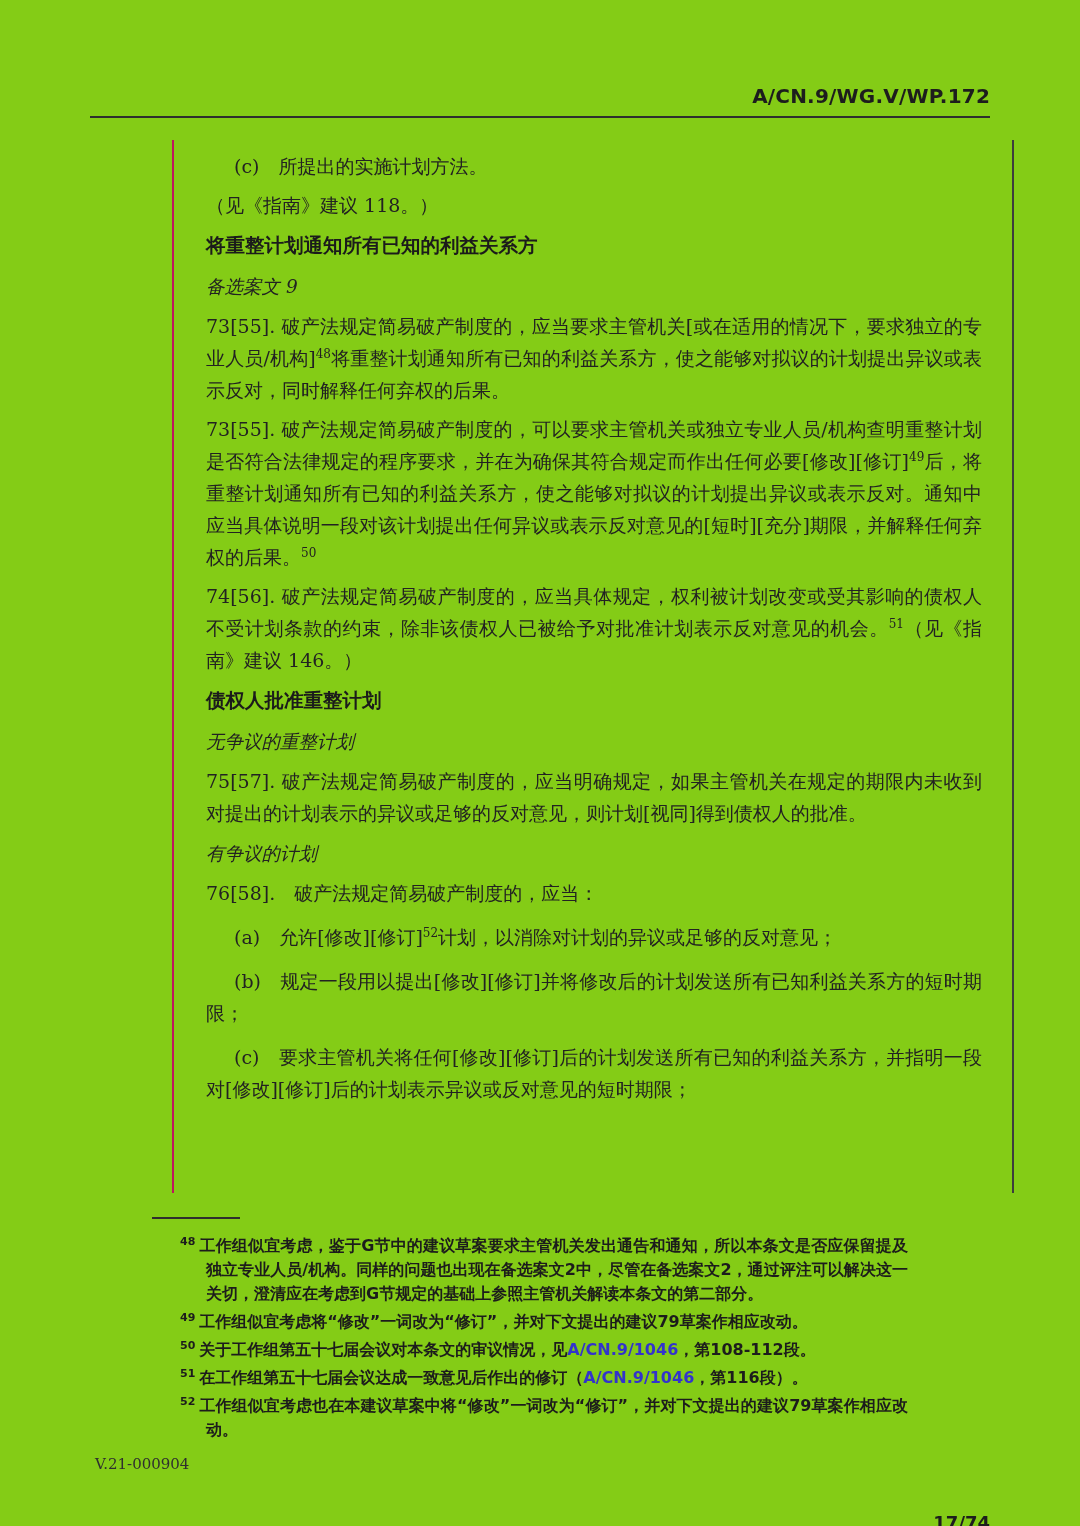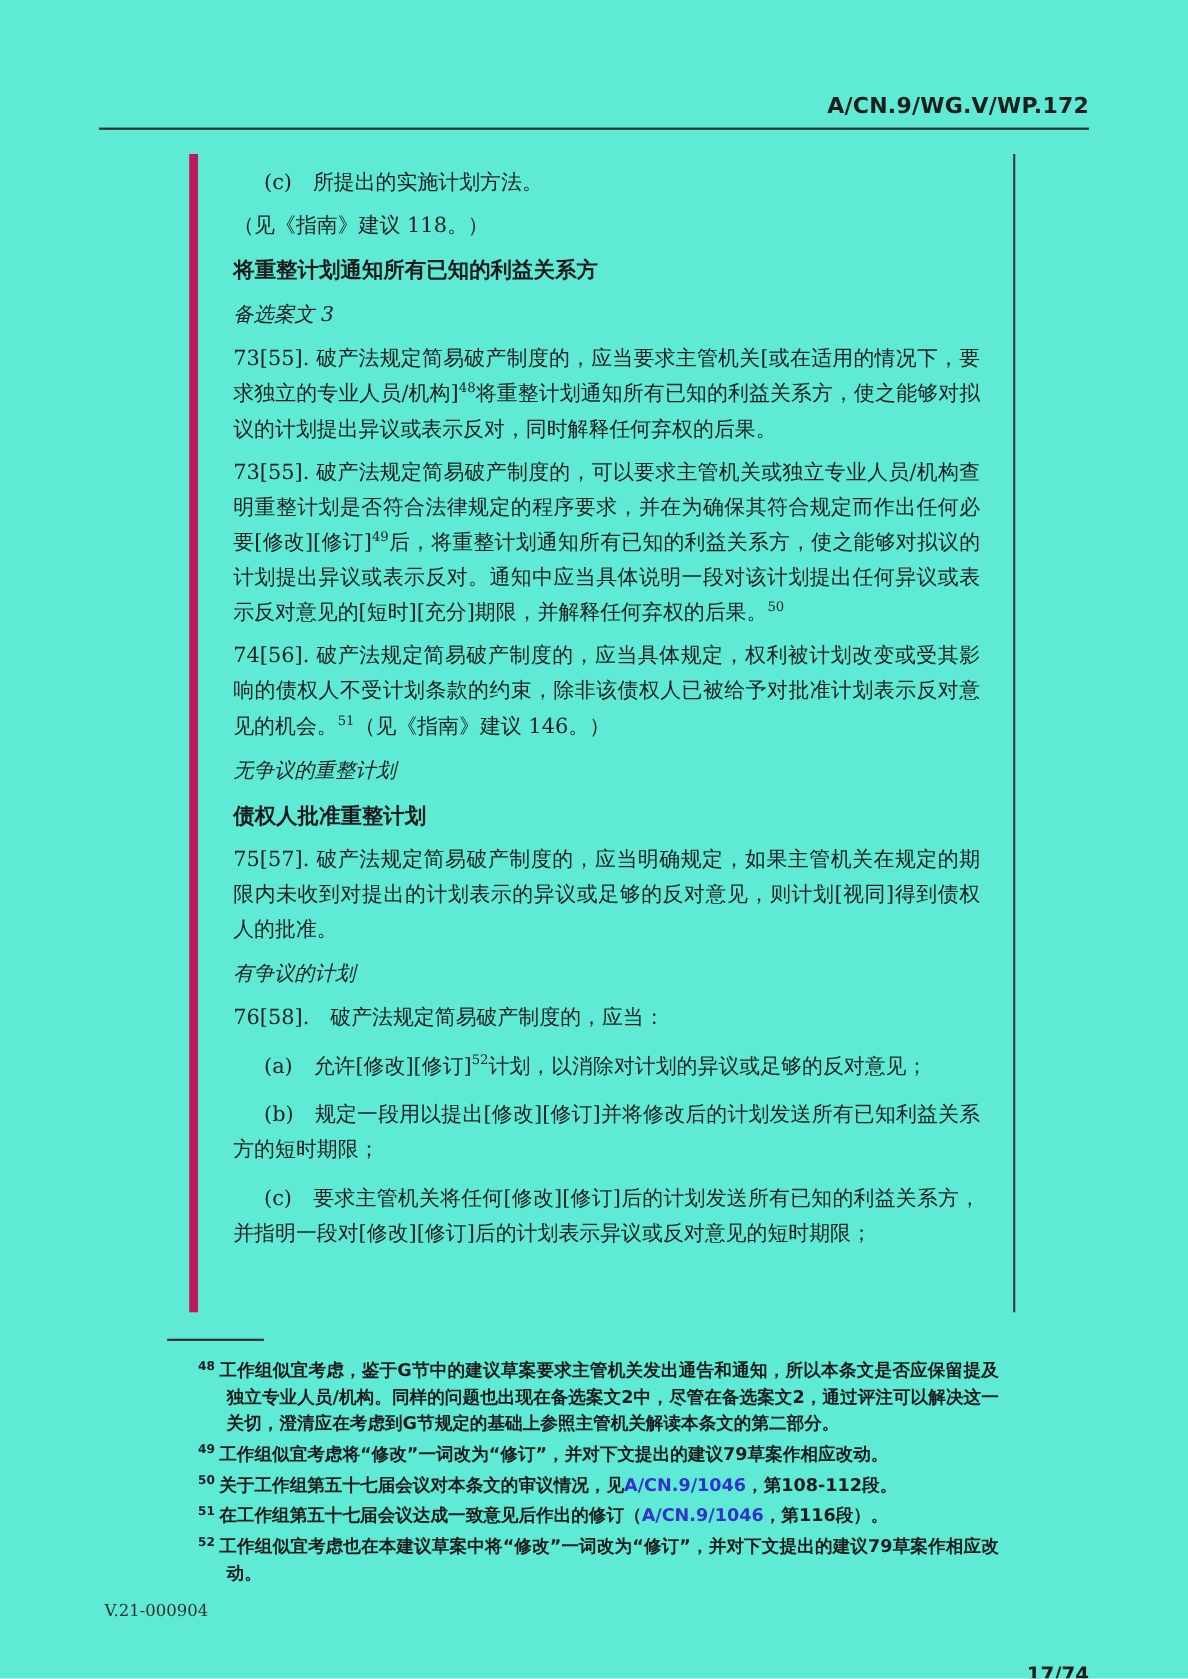--- a/index.html
+++ b/index.html
@@ -1,21 +1,21 @@
 <!DOCTYPE html>
 <html><head>
 <meta charset="utf-8">
 <style>
   * { margin: 0; padding: 0; box-sizing: border-box; }
   html, body { background: #e9e9e9; }
   .page {
     position: relative;
     width: 1080px;
     height: 1526px;
-    background: #5eead4;
+    background: #84cc16;
     font-family: "DejaVu Serif", "Liberation Serif", serif;
     color: #222222;
     overflow: hidden;
   }
   
   .doc-symbol {
     position: absolute;
     top: 84px;
     right: 90px;
     font-family: "DejaVu Sans", "Liberation Sans", sans-serif;
@@ -29,23 +29,23 @@
     top: 116px;
     left: 90px;
     width: 900px;
     border-top: 2px solid #2e2e2e;
   }
   
   .content-box {
     position: absolute;
     top: 140px;
     left: 172px;
-    width: 751px;
+    width: 842px;
     height: 1053px;
-    border-left: 8px solid #be185d;
+    border-left: 2px solid #be185d;
     border-right: 2px solid #3d3d3d;
     padding: 8px 30px 0 32px;
     overflow: hidden;
   }
   .block { margin-top: 7px; font-size: 19px; line-height: 32px; }
   .block:first-child { margin-top: 2px; }
   .para { text-align: justify; }
   .item { text-indent: 28px; text-align: justify; margin-top: 12px; }
   .heading {
     font-family: "DejaVu Sans", "Liberation Sans", sans-serif;
@@ -122,33 +122,33 @@
   <div class="header-rule"></div>
 
   <div class="content-box">
 
     <div class="block item">(c)　所提出的实施计划方法。</div>
 
     <div class="block para">（见《指南》建议 118。）</div>
 
     <div class="block heading">将重整计划通知所有已知的利益关系方</div>
 
-    <div class="block subhead">备选案文 3</div>
+    <div class="block subhead">备选案文 9</div>
 
     <div class="block para"><span>73[55].  破产法规定简易破产制度的，应当要求主管机关[或在适用的情况下，要求独立的专业人员/机构]</span><sup class="fnref">48</sup><span>将重整计划通知所有已知的利益关系方，使之能够对拟议的计划提出异议或表示反对，同时解释任何弃权的后果。</span></div>
 
 
     <div class="block para"><span>73[55].  破产法规定简易破产制度的，可以要求主管机关或独立专业人员/机构查明重整计划是否符合法律规定的程序要求，并在为确保其符合规定而作出任何必要[修改][修订]</span><sup class="fnref">49</sup><span>后，将重整计划通知所有已知的利益关系方，使之能够对拟议的计划提出异议或表示反对。通知中应当具体说明一段对该计划提出任何异议或表示反对意见的[短时][充分]期限，并解释任何弃权的后果。</span><sup class="fnref">50</sup></div>
 
 
     <div class="block para"><span>74[56].  破产法规定简易破产制度的，应当具体规定，权利被计划改变或受其影响的债权人不受计划条款的约束，除非该债权人已被给予对批准计划表示反对意见的机会。</span><sup class="fnref">51</sup><span>（见《指南》建议 146。）</span></div>
 
+    <div class="block heading">债权人批准重整计划</div>
+
     <div class="block subhead">无争议的重整计划</div>
-
-    <div class="block heading">债权人批准重整计划</div>
 
     <div class="block para">75[57].  破产法规定简易破产制度的，应当明确规定，如果主管机关在规定的期限内未收到对提出的计划表示的异议或足够的反对意见，则计划[视同]得到债权人的批准。</div>
 
     <div class="block subhead">有争议的计划</div>
 
     <div class="block para">76[58].　破产法规定简易破产制度的，应当：</div>
 
     <div class="block item"><span>(a)　允许[修改][修订]</span><sup class="fnref">52</sup><span>计划，以消除对计划的异议或足够的反对意见；</span></div>
 
     <div class="block item">(b)　规定一段用以提出[修改][修订]并将修改后的计划发送所有已知利益关系方的短时期限；</div>

